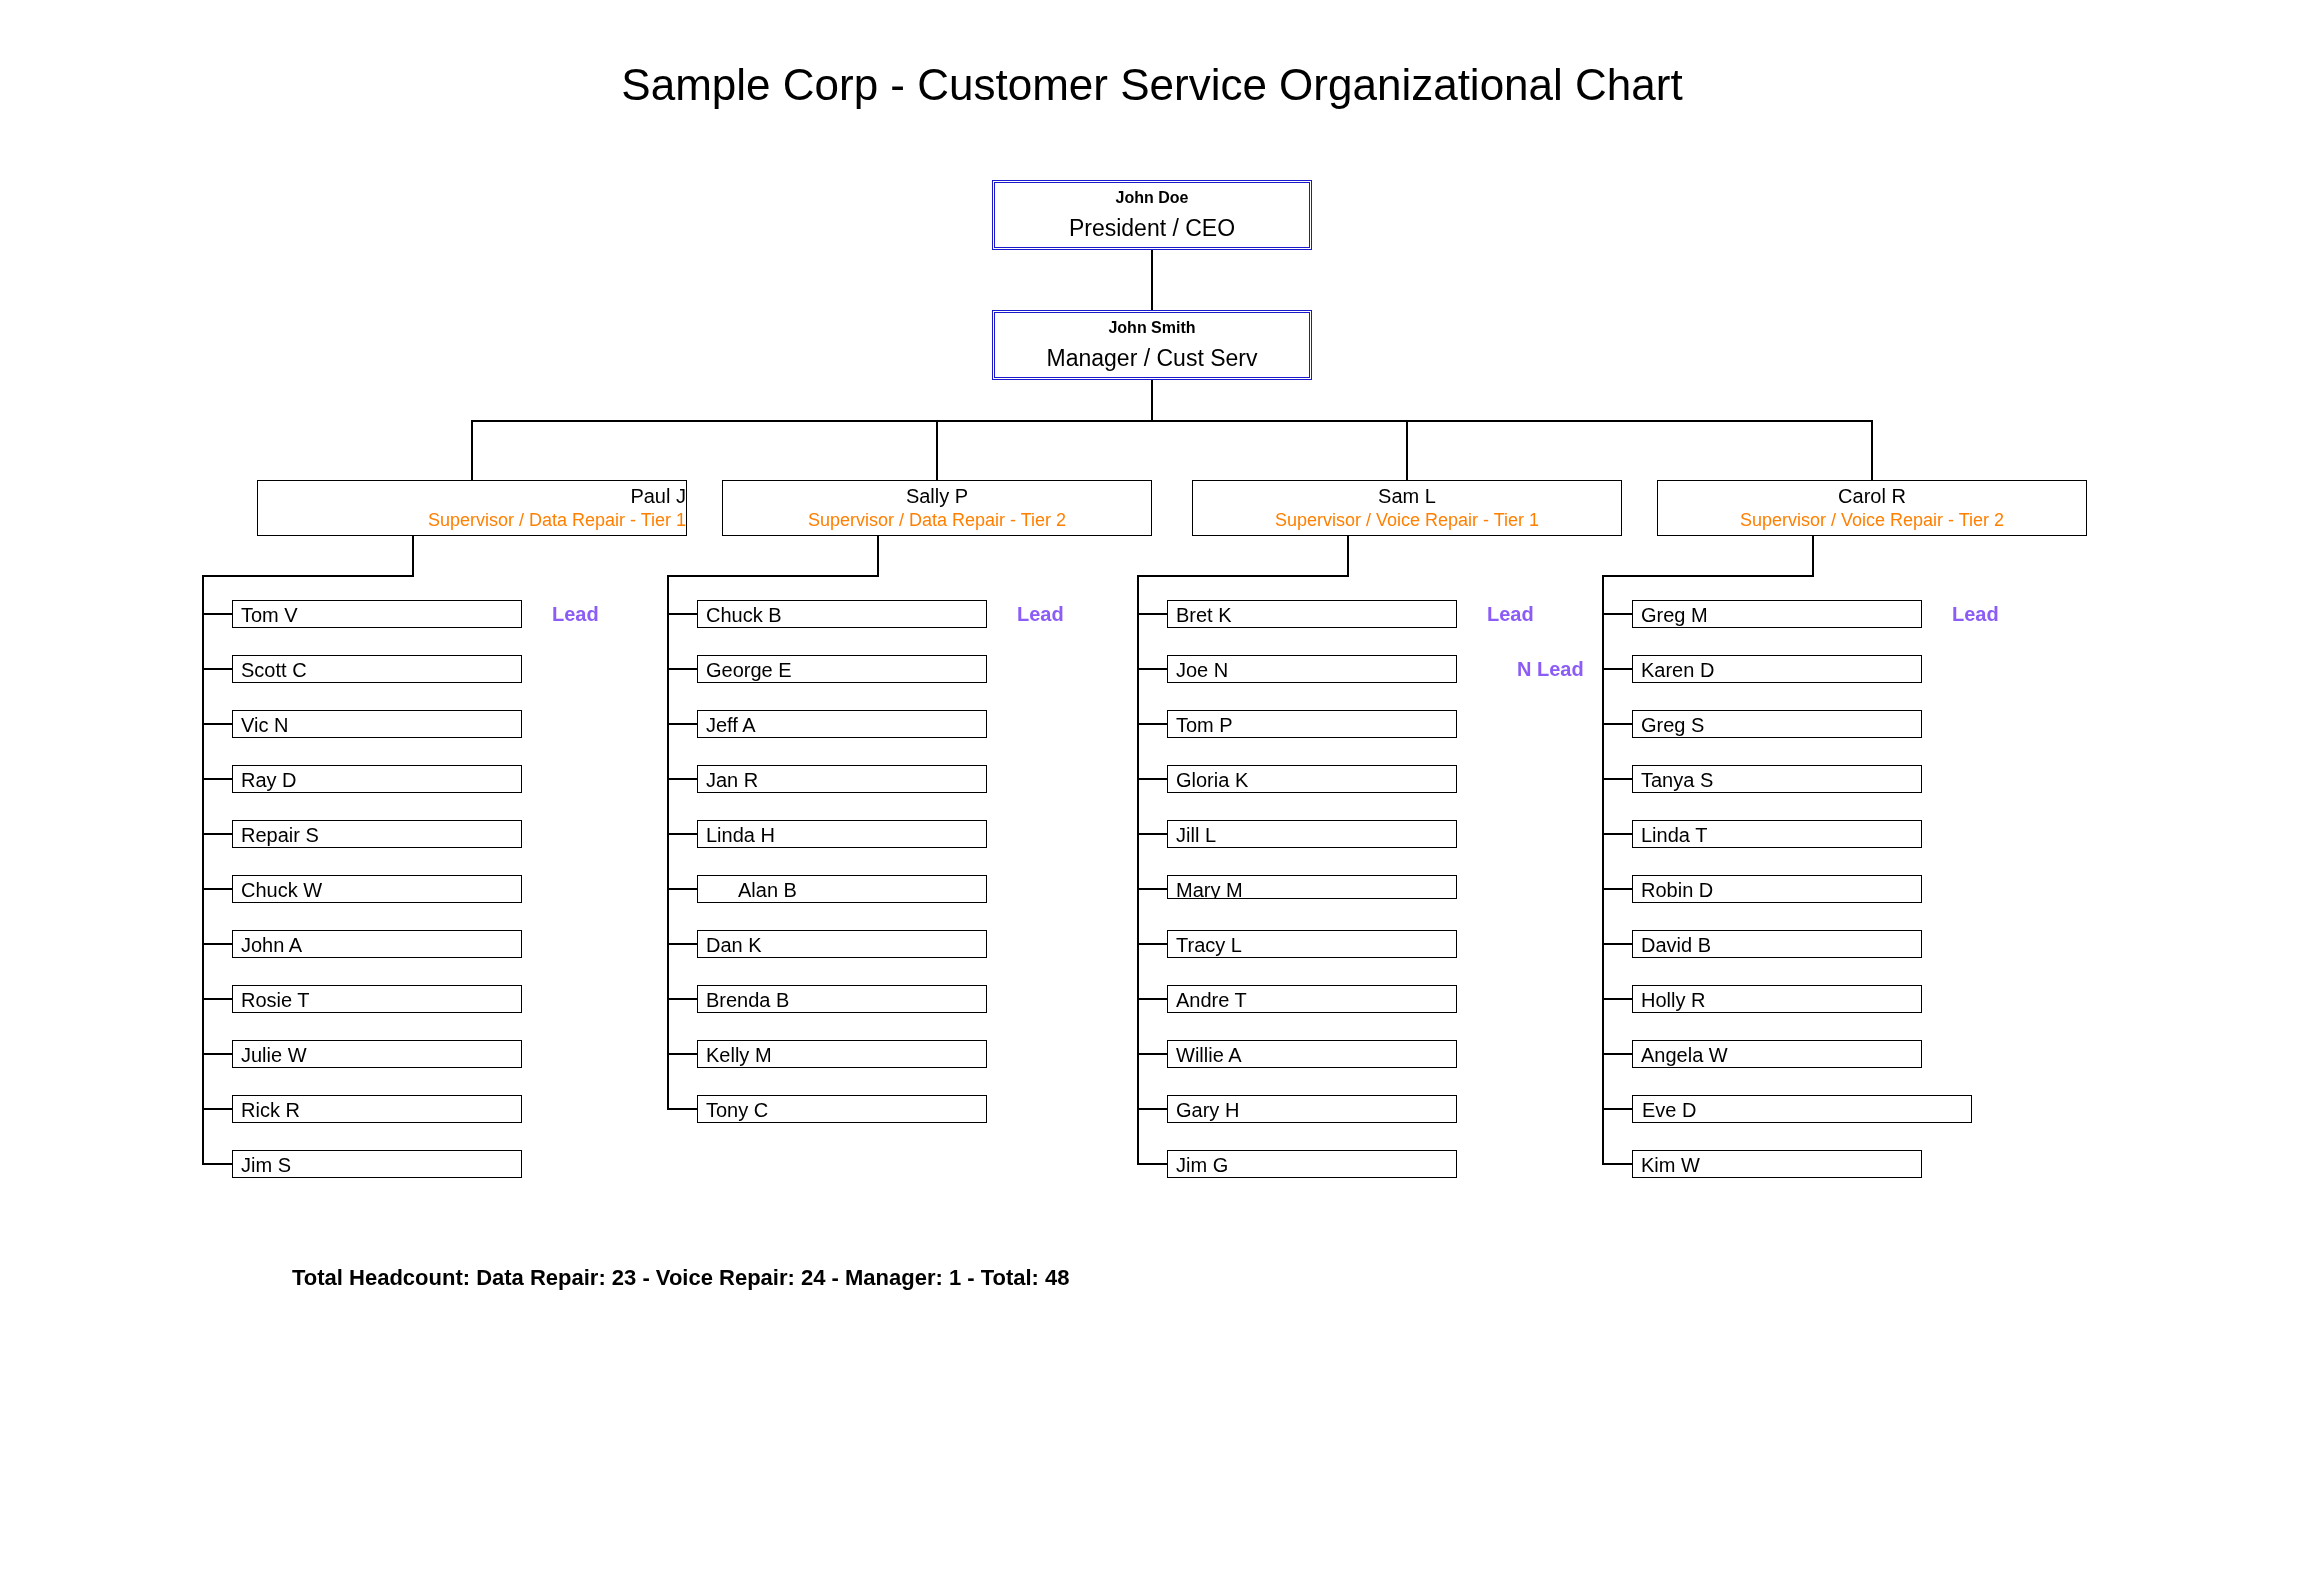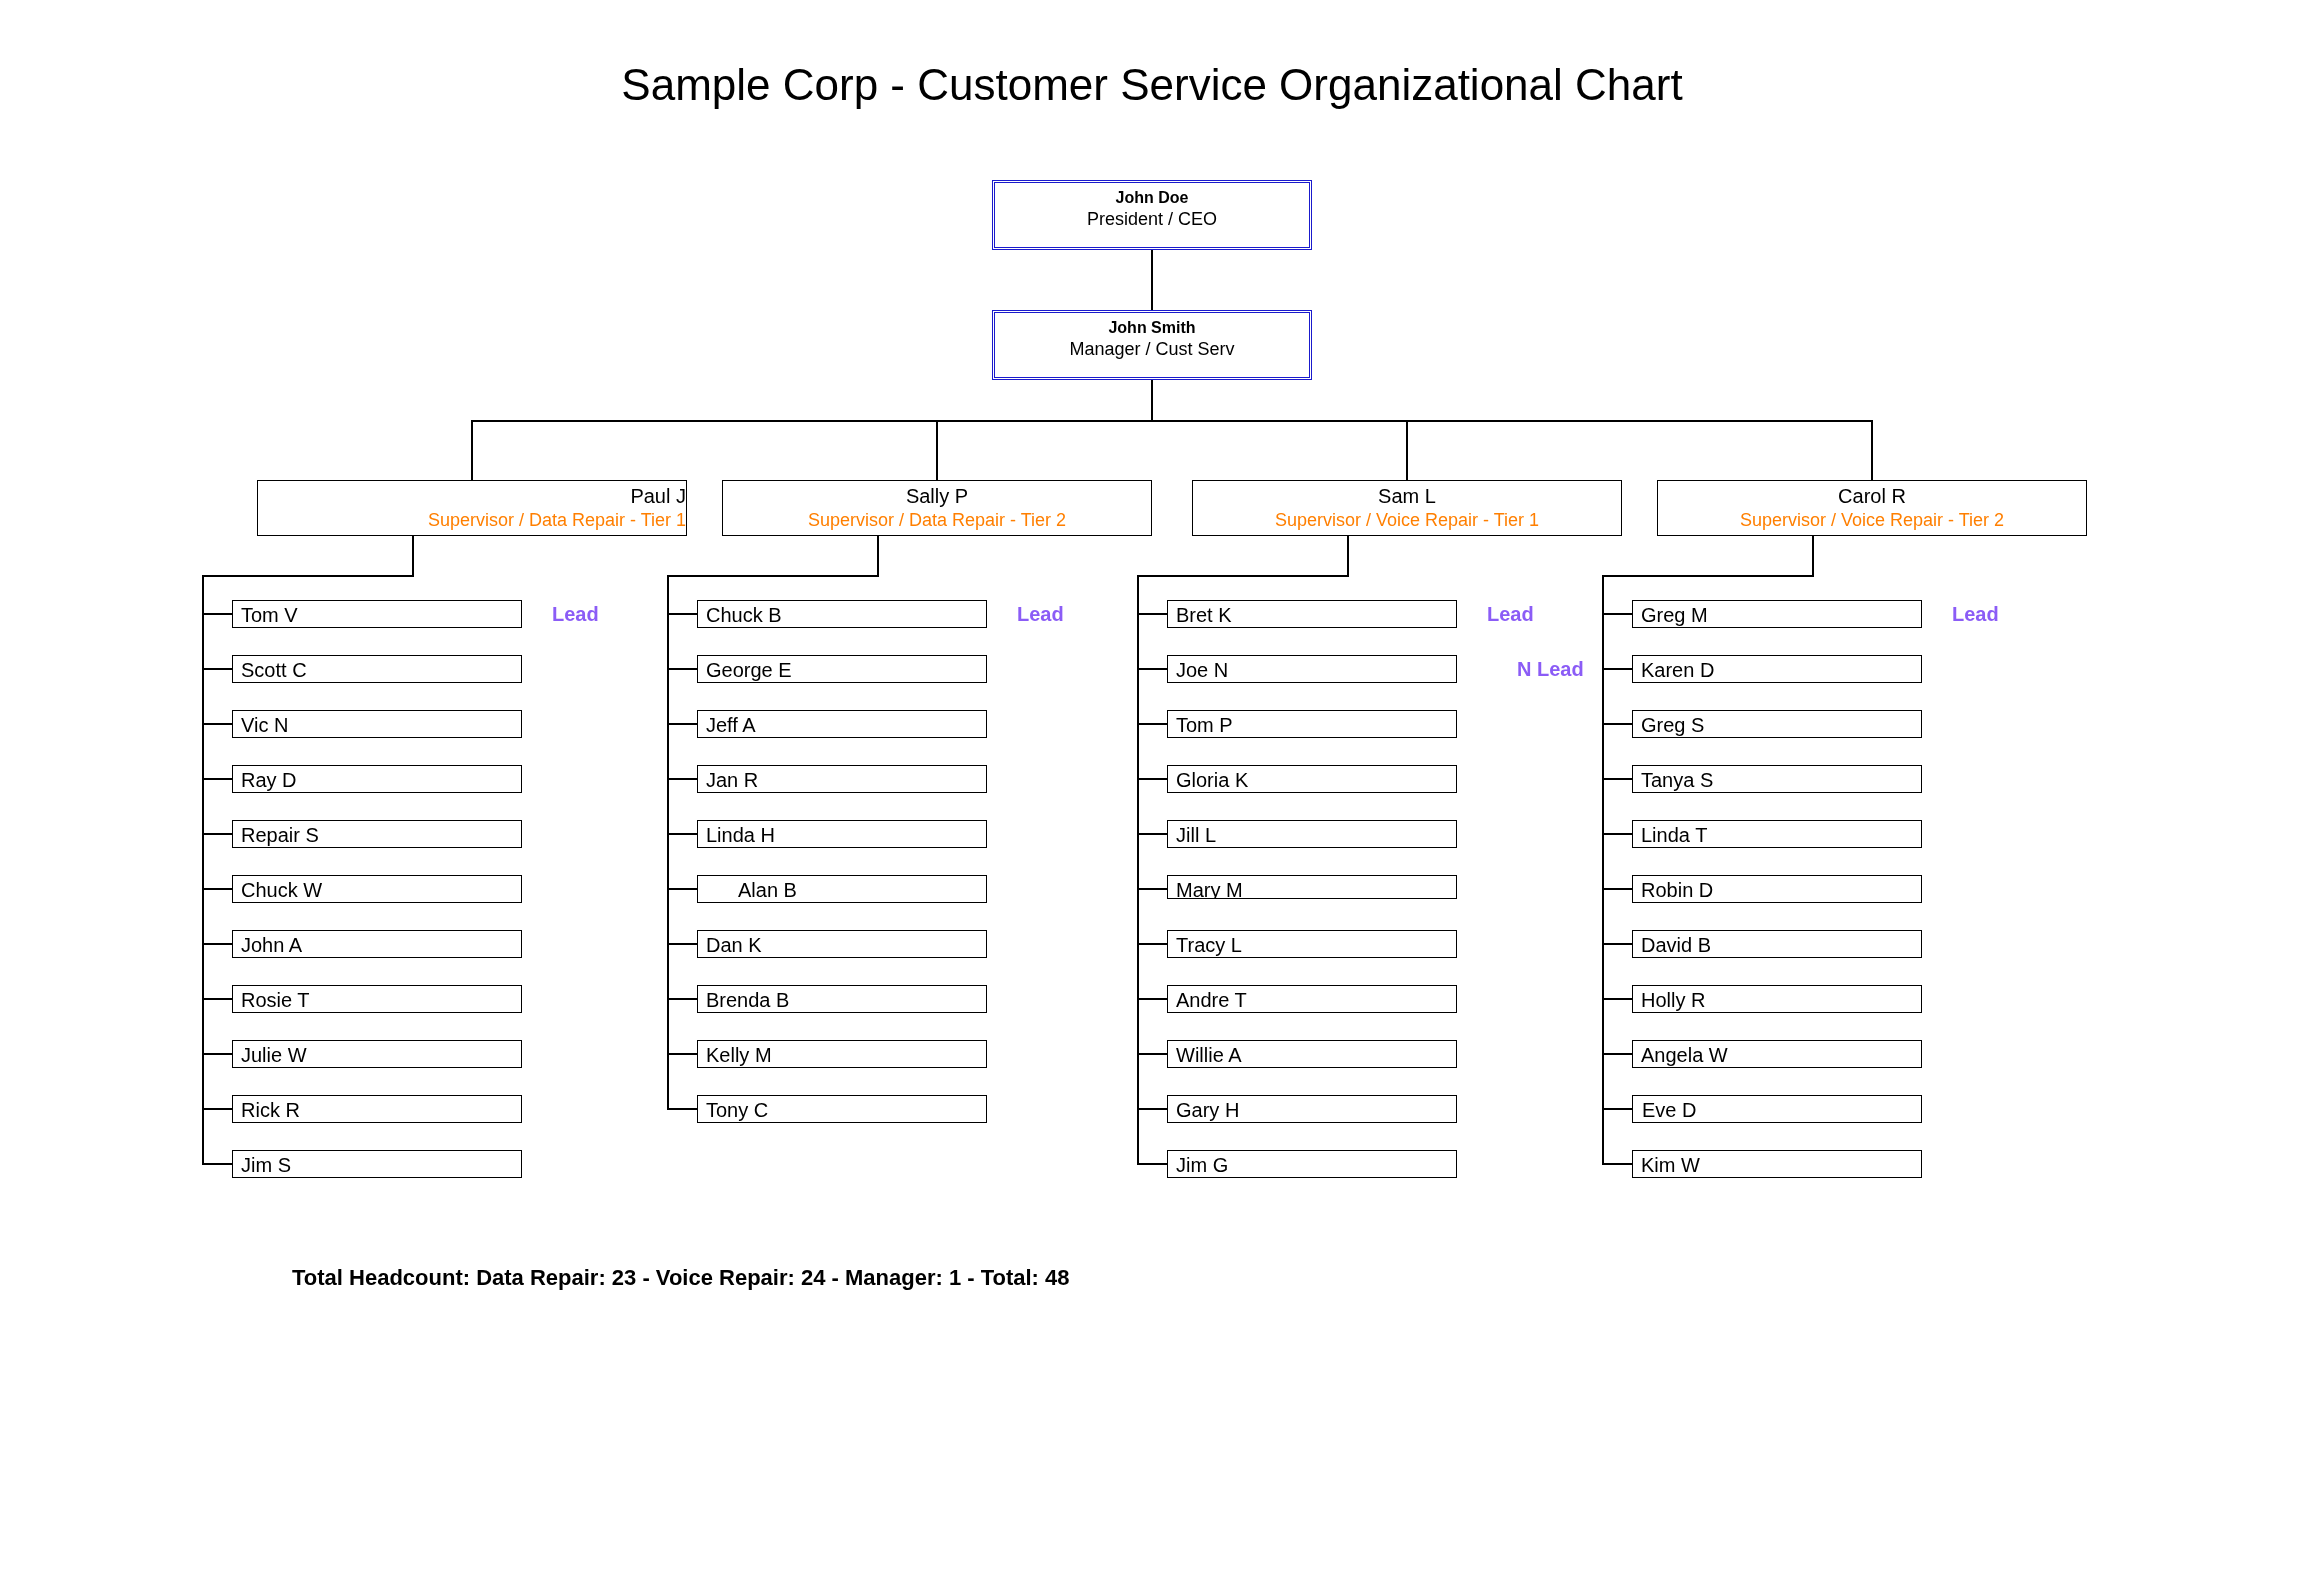--- a/index.html
+++ b/index.html
@@ -1,21 +1,21 @@
 <!DOCTYPE html>
 <html><head>
 <meta charset="utf-8">
 <style>
   html,body{margin:0;padding:0;background:#fff;font-family:Arial,Helvetica,sans-serif;color:#000;}
   .page{width:2304px;height:1571px;position:relative;box-sizing:border-box;padding:60px 0 0 0;}
   .title{text-align:center;font-size:44px;font-weight:400;margin-bottom:70px;}
   .chart{position:relative;width:1920px;margin:0 auto;}
   .exec-box{position:absolute;border:3px double #1a1acc;background:#fff;text-align:center;box-sizing:border-box;padding:6px 0 8px 0;}
   .exec-name{font-weight:700;font-size:16px;line-height:1.1;}
-  .exec-title{font-size:18px;line-height:1.2;margin-top:2px;}
+  .exec-title{font-size:23px;line-height:1.2;margin-top:8px;}
   .sup-box{position:absolute;border:1.5px solid #000;background:#fff;text-align:center;box-sizing:border-box;padding:4px 0 6px 0;}
   .sup-name{font-size:20px;line-height:1.15;}
   .sup-title{font-size:18px;color:#ff7f00;line-height:1.15;margin-top:2px;}
   .emp-box{position:absolute;border:1.5px solid #000;background:#fff;box-sizing:border-box;padding:0 8px;font-size:20px;line-height:28px;height:28px;overflow:hidden;white-space:nowrap;}
   .tag{position:absolute;font-size:20px;font-weight:700;color:#8b5cf6;line-height:28px;height:28px;}
   .conn{position:absolute;background:#000;}
   .summary{position:absolute;font-size:22px;font-weight:700;}
 </style>
 </head>
 <body>
@@ -148,18 +148,18 @@
       <div class="emp-box" style="left: 1440px; top: 640px; width: 290px; height: 28px;">Linda T</div>
       <div class="conn" style="left: 1410px; top: 708px; width: 30px; height: 2px;"></div>
       <div class="emp-box" style="left: 1440px; top: 695px; width: 290px; height: 28px;">Robin D</div>
       <div class="conn" style="left: 1410px; top: 763px; width: 30px; height: 2px;"></div>
       <div class="emp-box" style="left: 1440px; top: 750px; width: 290px; height: 28px;">David B</div>
       <div class="conn" style="left: 1410px; top: 818px; width: 30px; height: 2px;"></div>
       <div class="emp-box" style="left: 1440px; top: 805px; width: 290px; height: 28px;">Holly R</div>
       <div class="conn" style="left: 1410px; top: 873px; width: 30px; height: 2px;"></div>
       <div class="emp-box" style="left: 1440px; top: 860px; width: 290px; height: 28px;">Angela W</div>
       <div class="conn" style="left: 1410px; top: 928px; width: 30px; height: 2px;"></div>
-      <div class="emp-box" style="left: 1440px; top: 915px; width: 290px; height: 28px; padding-left: 9px;">Eve D</div>
+      <div class="emp-box" style="left: 1440px; top: 915px; width: 340px; height: 28px; padding-left: 9px;">Eve D</div>
       <div class="conn" style="left: 1410px; top: 983px; width: 30px; height: 2px;"></div>
       <div class="emp-box" style="left: 1440px; top: 970px; width: 290px; height: 28px;">Kim W</div>
       <div class="summary" style="left: 100px; top: 1085px;">Total Headcount:  Data Repair: 23  -  Voice Repair: 24  -  Manager: 1  -   Total: 48</div>
     </div>
 </div>
 
 </body></html>

